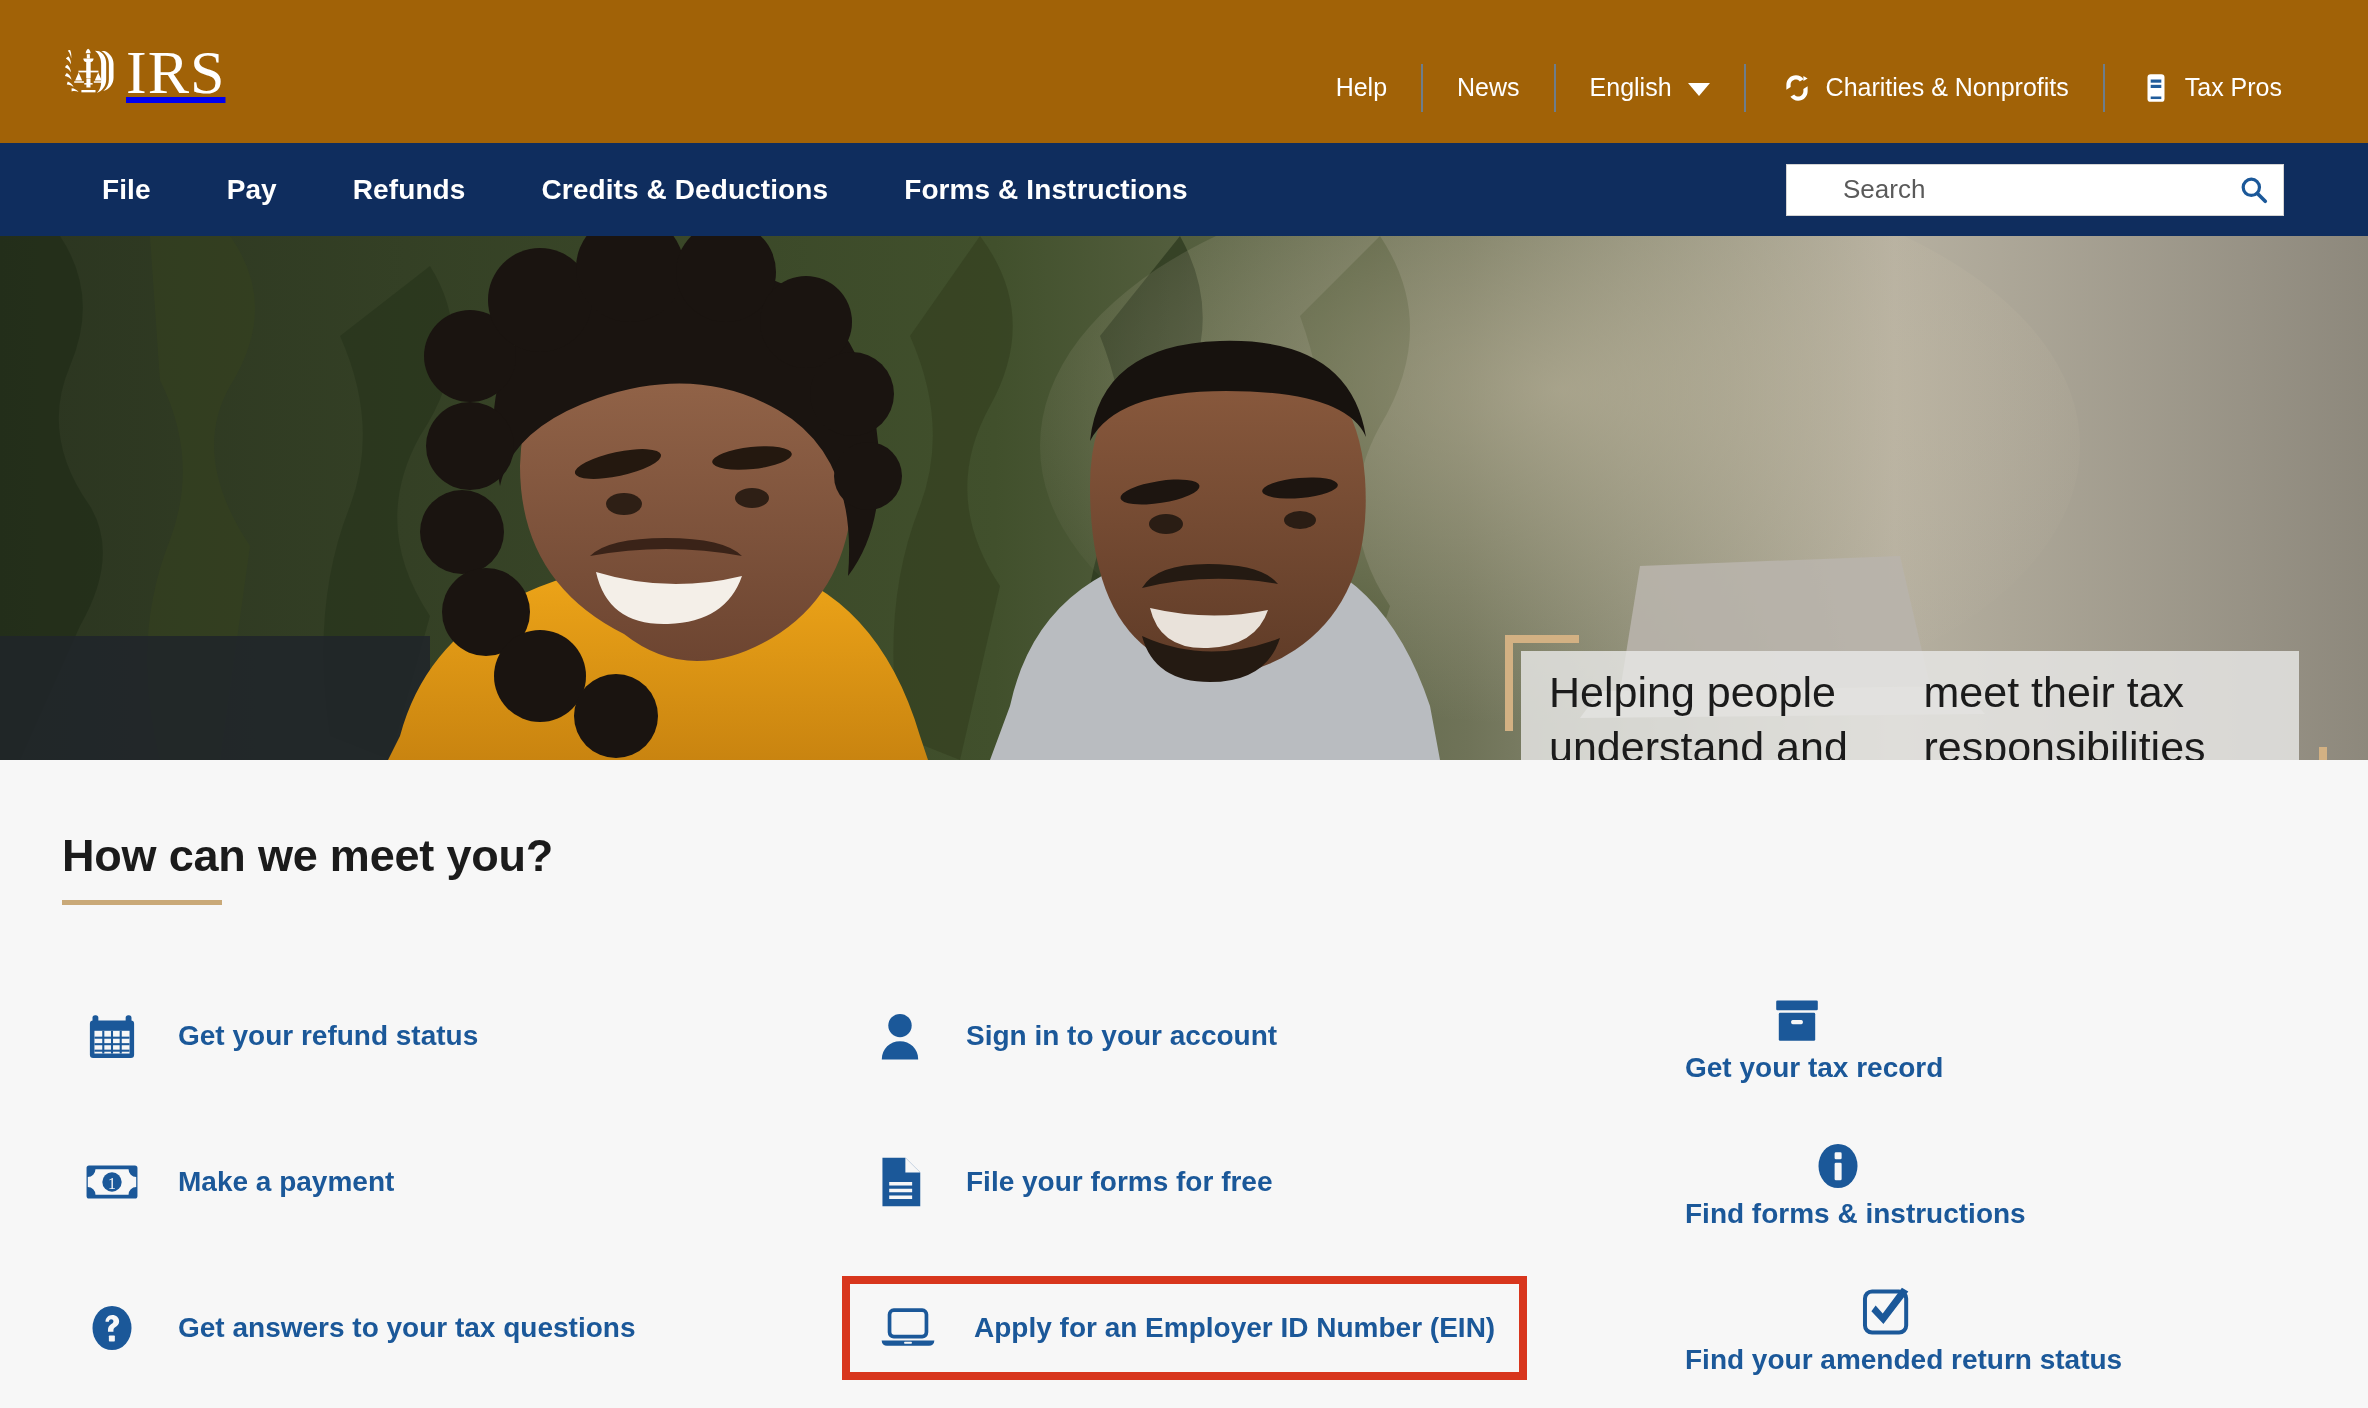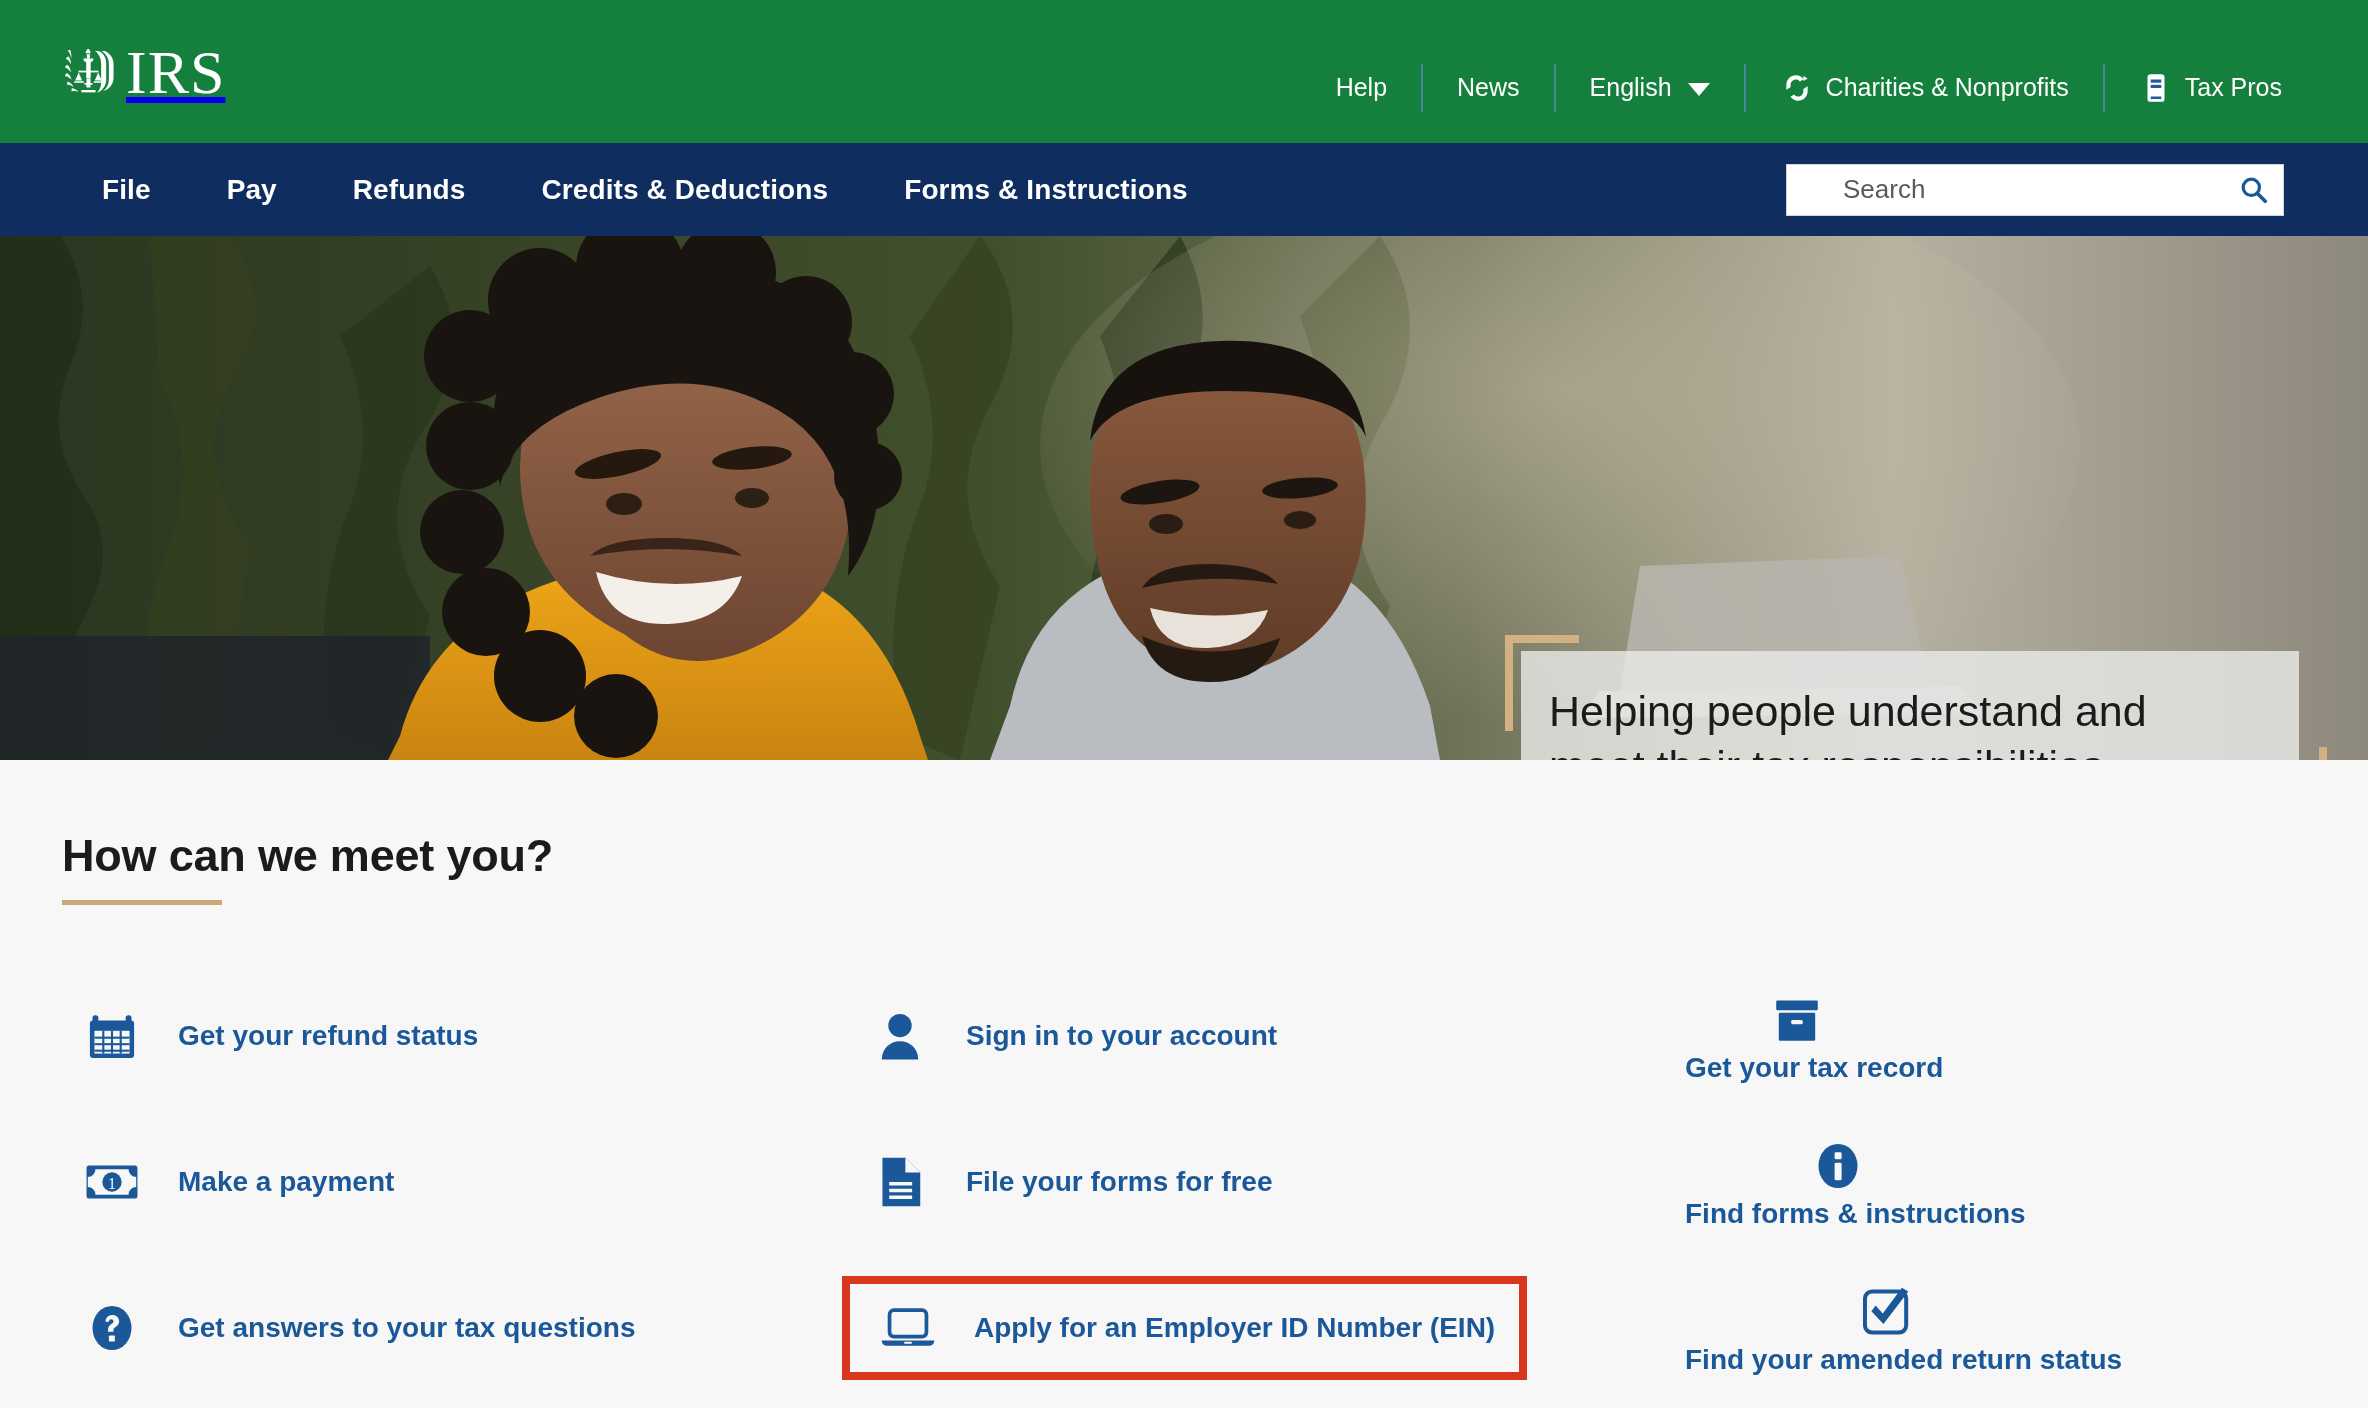--- a/index.html
+++ b/index.html
@@ -5,21 +5,21 @@
   * { margin:0; padding:0; box-sizing:border-box; }
   html,body { width:2368px; height:1408px; }
   body {
     font-family:"Liberation Sans", sans-serif;
     background:#f7f7f7;
     overflow:hidden;
   }
 
   
   .topbar{
-    height:143px; background:#15803d;
+    height:143px; background:#a16207;
     display:flex; align-items:center; position:relative;
   }
   .logo-wrap{ display:flex; align-items:center; margin-left:62px; }
   .logo-seal{ width:62px; height:62px; flex:0 0 auto; }
   .logo-text{
     color:#ffffff; font-family:"Liberation Serif", serif;
     font-size:62px; letter-spacing:1px; line-height:1;
     margin-left:2px; font-weight:400;
   }
   .util-nav{
@@ -70,21 +70,21 @@
     background:#7d7a66;
   }
   .hero-photo{ position:absolute; inset:0; }
   .hero-caption{
     position:absolute; left:1505px; top:405px;
     width:800px; height:180px;
   }
   .hero-box{
     position:absolute; left:16px; top:10px; right:6px; bottom:-6px;
     background:rgba(232,232,230,.82);
-    display:flex; flex-direction:column; justify-content:center;
+    display:flex; flex-direction:row; justify-content:center;
     padding:14px 28px;
   }
   .hero-text{
     color:#1b1b1b; font-size:43px; line-height:1.28; font-weight:400;
   }
   .brk{ position:absolute; }
   .brk-tl{ left:0; top:-6px; width:74px; height:8px; background:#d3b183; }
   .brk-tl2{ left:0; top:-6px; width:8px; height:96px; background:#d3b183; }
   .brk-br2{ right:-22px; bottom:-26px; width:8px; height:100px; background:#d3b183; }
 

